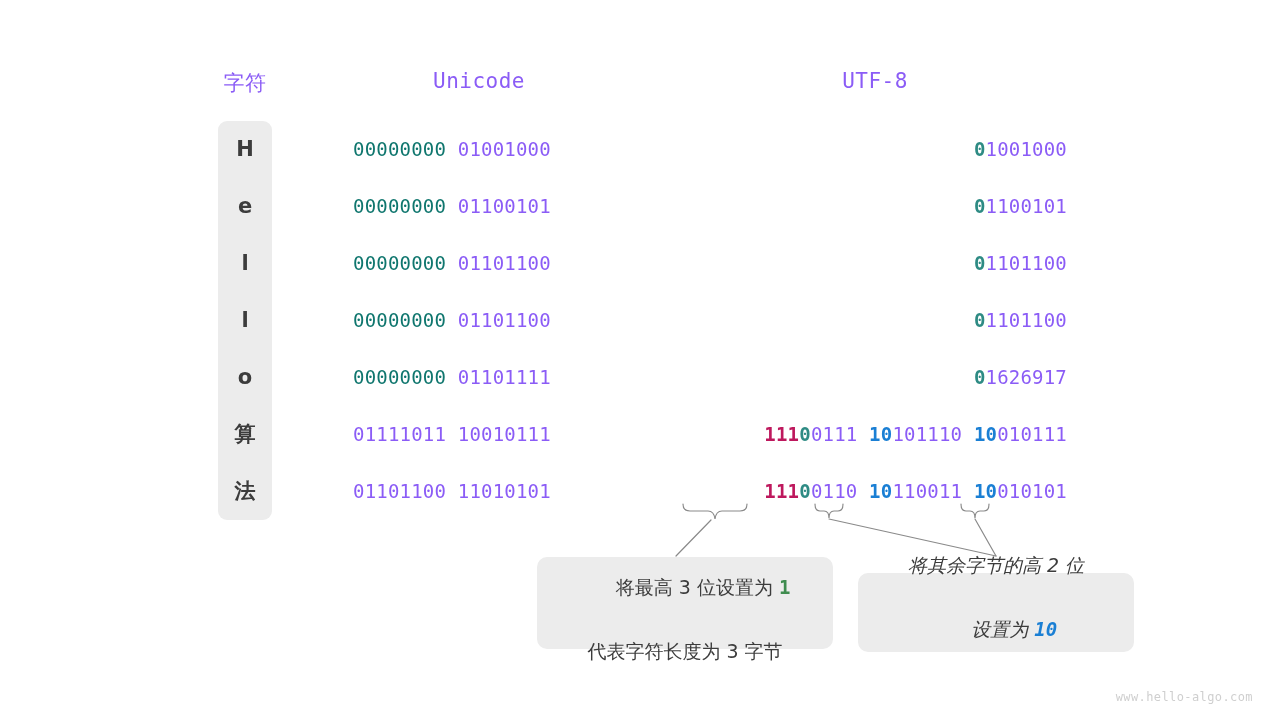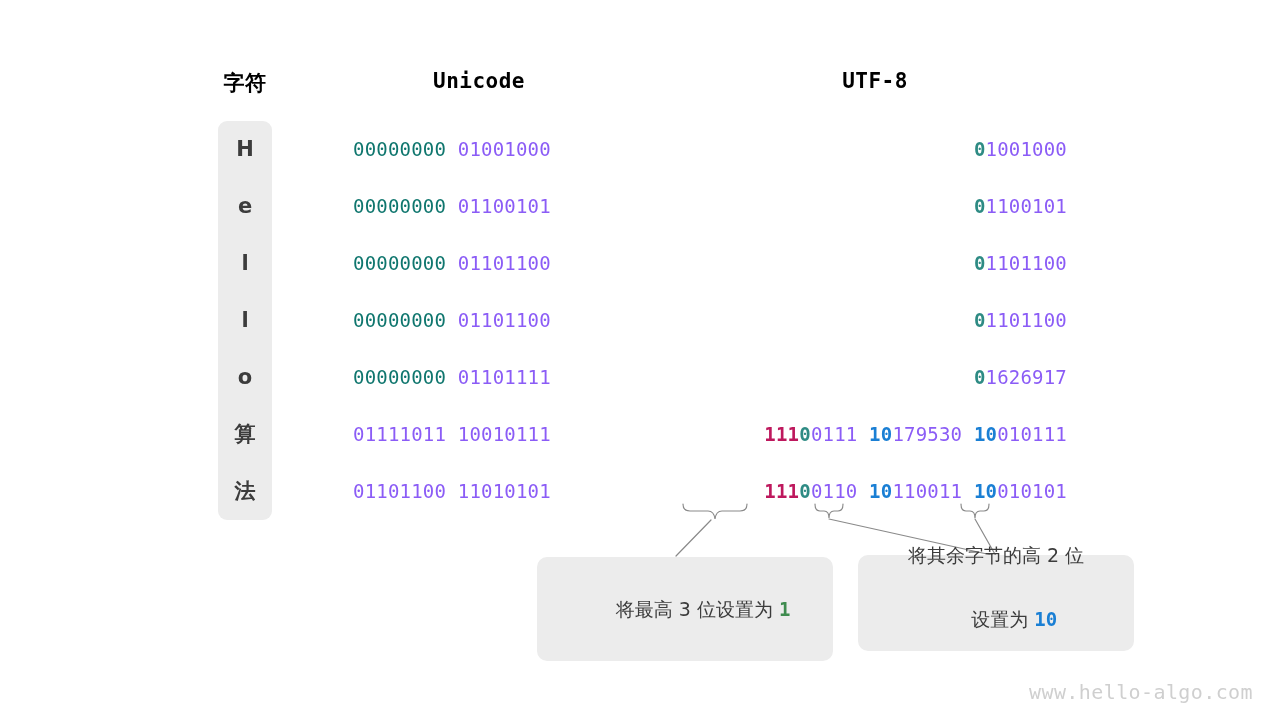--- a/index.html
+++ b/index.html
@@ -18,23 +18,23 @@
     position: absolute;
     left: 0; top: 0;
     width: 1280px;
     height: 720px;
   }
 
   
   .col-head {
     position: absolute;
     font-family: "DejaVu Sans Mono", monospace;
-    font-weight: bold;
+    font-weight: normal;
     font-size: 21px;
-    color: #000000;
+    color: #8b5cf6;
     white-space: nowrap;
     letter-spacing: 0.5px;
   }
   .head-char  { left: 218px; top: 69px; width: 54px; text-align: center; font-family: "DejaVu Sans", sans-serif; }
   .head-uni   { left: 353px; top: 69px; width: 252px; text-align: center; }
   .head-utf   { left: 750px; top: 69px; width: 250px; text-align: center; }
 
   
   .char-pill {
     position: absolute;
@@ -100,33 +100,33 @@
     display: flex;
     flex-direction: column;
     align-items: center;
     justify-content: center;
     font-family: "DejaVu Sans", sans-serif;
     font-size: 19px;
     color: #3c3c3c;
     line-height: 32px;
   }
   .callout .line { white-space: pre; }
-  .callout-1 { left: 537px; top: 557px; width: 296px; height: 104px; }
-  .callout-2 { left: 858px; top: 555px; width: 276px; height: 96px; }
+  .callout-1 { left: 537px; top: 557px; width: 296px; height: 92px; }
+  .callout-2 { left: 858px; top: 573px; width: 276px; height: 79px; font-style: italic; }
 
   .hi-green { color: #3f8c4f; font-weight: bold; font-family: "DejaVu Sans Mono", monospace; }
   .hi-blue  { color: #1a7fd4; font-weight: bold; font-family: "DejaVu Sans Mono", monospace; }
 
   
   .watermark {
     position: absolute;
     right: 27px;
     bottom: 16px;
     font-family: "DejaVu Sans Mono", monospace;
-    font-size: 20px;
+    font-size: 12px;
     color: #cfcfcf;
     letter-spacing: 0.4px;
   }
 </style>
 </head>
 <body>
 
 <div id="stage">
 
   <div class="col-head head-char">字符</div>
@@ -146,21 +146,21 @@
       <div class="bin uni-cell" style="top: 235px;"><span class="g-pale">00000000</span><span> </span><span class="g-dark">01101100</span></div>
       <div class="bin utf-cell" style="top: 235px;"><span class="g-teal">0</span><span class="g-dark">1101100</span></div>
       <div class="char-cell" style="top: 292px;">l</div>
       <div class="bin uni-cell" style="top: 292px;"><span class="g-pale">00000000</span><span> </span><span class="g-dark">01101100</span></div>
       <div class="bin utf-cell" style="top: 292px;"><span class="g-teal">0</span><span class="g-dark">1101100</span></div>
       <div class="char-cell" style="top: 349px;">o</div>
       <div class="bin uni-cell" style="top: 349px;"><span class="g-pale">00000000</span><span> </span><span class="g-dark">01101111</span></div>
       <div class="bin utf-cell" style="top: 349px;"><span class="g-teal">0</span><span class="g-dark">1626917</span></div>
       <div class="char-cell" style="top: 406px;">算</div>
       <div class="bin uni-cell" style="top: 406px;"><span class="g-dark">01111011</span><span> </span><span class="g-dark">10010111</span></div>
-      <div class="bin utf-cell" style="top: 406px;"><span class="g-green">111</span><span class="g-teal">0</span><span class="g-dark">0111</span><span> </span><span class="g-blue">10</span><span class="g-dark">179530</span><span> </span><span class="g-blue">10</span><span class="g-dark">010111</span></div>
+      <div class="bin utf-cell" style="top: 406px;"><span class="g-green">111</span><span class="g-teal">0</span><span class="g-dark">0111</span><span> </span><span class="g-blue">10</span><span class="g-dark">101110</span><span> </span><span class="g-blue">10</span><span class="g-dark">010111</span></div>
       <div class="char-cell" style="top: 463px;">法</div>
       <div class="bin uni-cell" style="top: 463px;"><span class="g-dark">01101100</span><span> </span><span class="g-dark">11010101</span></div>
       <div class="bin utf-cell" style="top: 463px;"><span class="g-green">111</span><span class="g-teal">0</span><span class="g-dark">0110</span><span> </span><span class="g-blue">10</span><span class="g-dark">110011</span><span> </span><span class="g-blue">10</span><span class="g-dark">010101</span></div>
     </div>
 
   <svg id="annot" viewBox="0 0 1280 720" xmlns="http://www.w3.org/2000/svg">
     <g fill="none" stroke="#8a8a8a" stroke-width="1.2" stroke-linecap="round">
 
       <path d="M683 504 q0 7 7 7 h18 q6 0 7 8 q1 -8 7 -8 h18 q7 0 7 -7"></path>
 
@@ -172,20 +172,21 @@
 
       <path d="M829 519 L996 556"></path>
       <path d="M975 519 L996 556"></path>
     </g>
   </svg>
 
   <div class="callout callout-1">
     <div class="line">
       <span>将最高 3 位设置为 </span><span class="hi-green">1</span>
     </div>
+    <div class="line">代表字符长度为 3 字节</div>
   </div>
 
   <div class="callout callout-2">
     <div class="line">将其余字节的高 2 位</div>
     <div class="line">
       <span>设置为 </span><span class="hi-blue">10</span>
     </div>
   </div>
 
   <div class="watermark">www.hello-algo.com</div>

